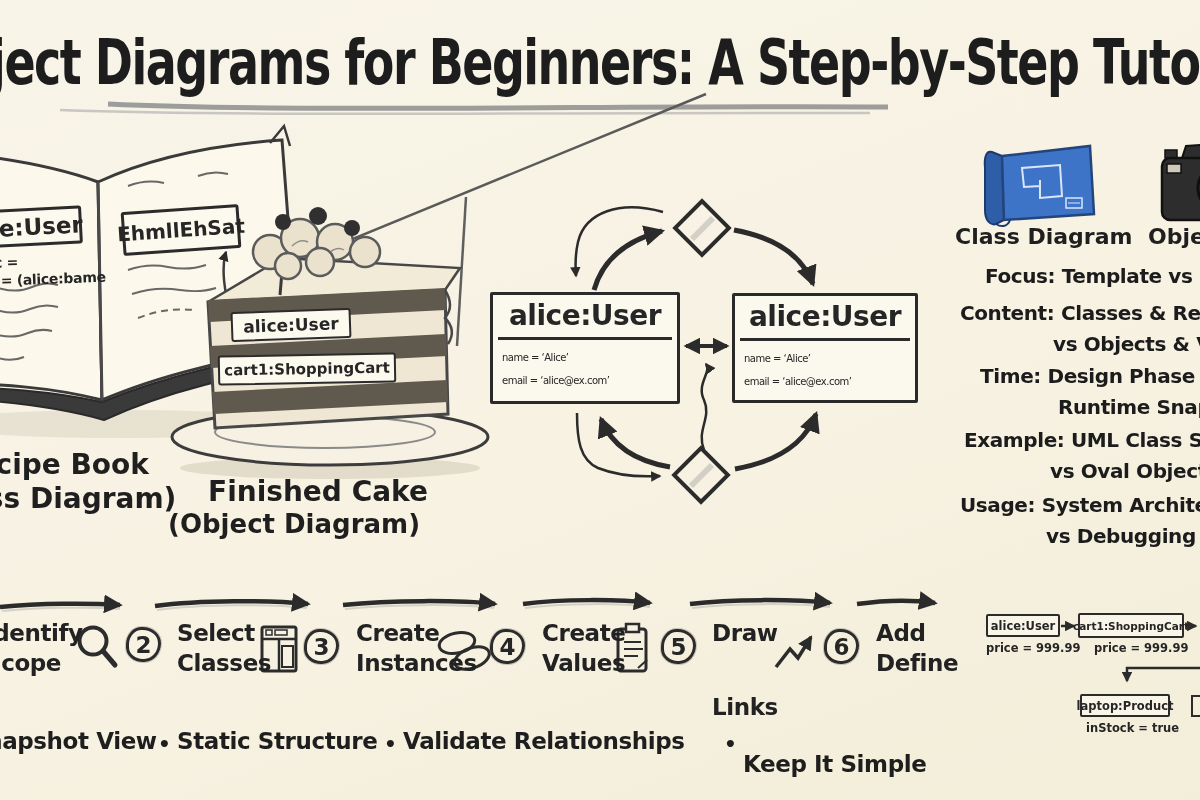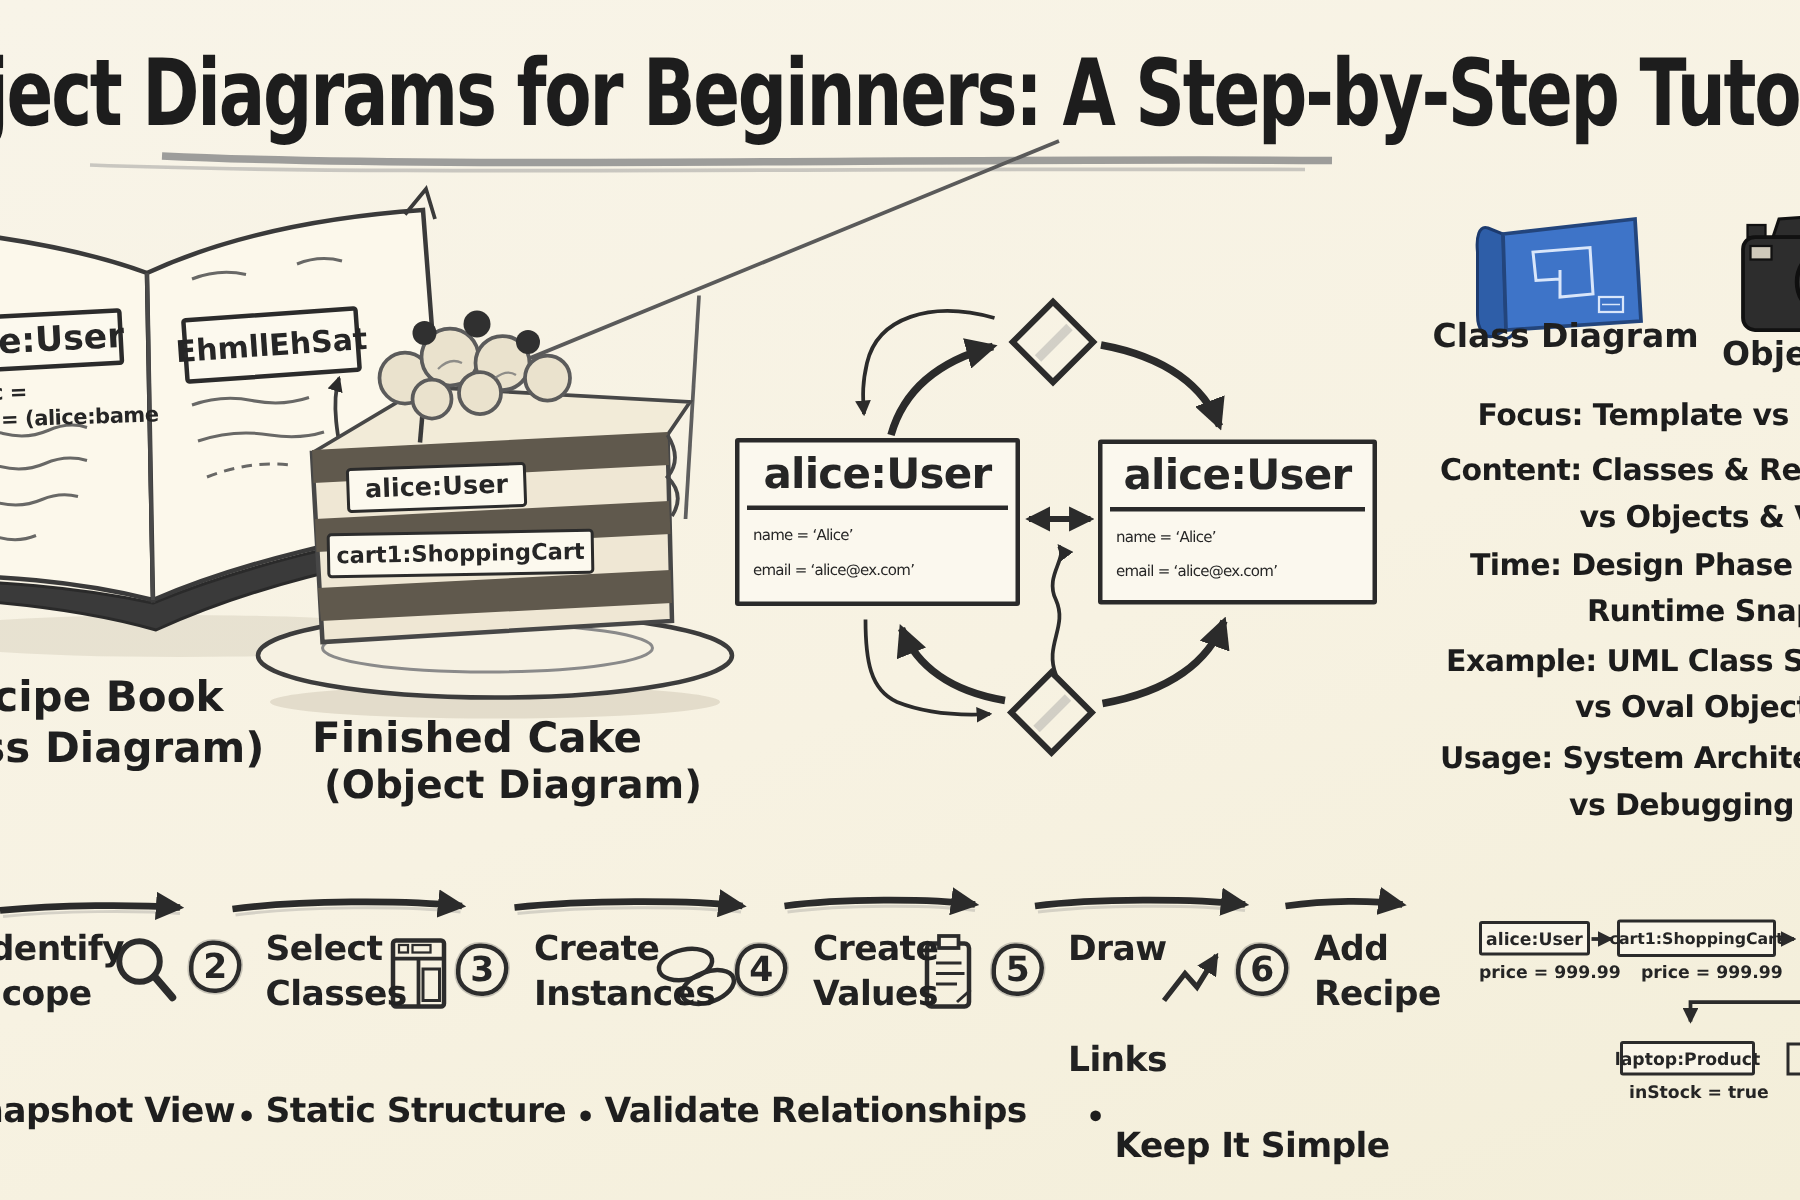--- a/index.html
+++ b/index.html
@@ -220,40 +220,40 @@
     <div>er = (alice:bame</div>
   </div>
   <div class="abs sketchbox" style="left:122px;top:208px;width:118px;height:44px;font-size:20px;transform:rotate(-4deg);border-width:3px;">EhmllEhSat</div>
 
   <div class="abs sketchbox" style="left:231px;top:310px;width:120px;height:30px;font-size:17px;transform:rotate(-2deg);border-width:2.5px;">alice:User</div>
   <div class="abs sketchbox" style="left:218px;top:354px;width:178px;height:30px;font-size:15px;transform:rotate(-1deg);border-width:2.5px;">cart1:ShoppingCart</div>
 
   <div class="abs caption" style="left:-45px;top:448px;font-size:28px;">Recipe Book</div>
   <div class="abs caption" style="left:-75px;top:482px;font-size:28px;">(Class Diagram)</div>
   <div class="abs caption" style="left:168px;top:475px;width:300px;text-align:center;font-size:28px;">Finished Cake</div>
-  <div class="abs caption" style="left:168px;top:509px;width:300px;text-align:right;font-size:26px;">(Object Diagram)</div>
+  <div class="abs caption" style="left:168px;top:509px;width:300px;text-align:left;font-size:26px;">(Object Diagram)</div>
 
   <div class="abs objbox" style="left:490px;top:292px;width:190px;height:112px;">
     <div class="obj-title">alice:User</div>
     <div class="obj-divider"></div>
     <div class="obj-attrs">
       <div>name = ‘Alice’</div>
       <div>email = ‘alice@ex.com’</div>
     </div>
   </div>
   <div class="abs objbox" style="left:732px;top:293px;width:186px;height:110px;">
     <div class="obj-title">alice:User</div>
     <div class="obj-divider"></div>
     <div class="obj-attrs">
       <div>name = ‘Alice’</div>
       <div>email = ‘alice@ex.com’</div>
     </div>
   </div>
 
-  <div class="abs caption" style="left:955px;top:212px;width:160px;text-align:center;font-size:22px;">Class Diagram</div>
+  <div class="abs caption" style="left:955px;top:224px;width:160px;text-align:center;font-size:22px;">Class Diagram</div>
   <div class="abs caption" style="left:1148px;top:224px;font-size:22px;">Object</div>
 
   <div class="abs cmp-line" style="left:985px;top:264px;">Focus: Template vs Ins</div>
   <div class="abs cmp-line" style="left:960px;top:301px;">Content: Classes &amp; Rela</div>
   <div class="abs cmp-line" style="left:1053px;top:332px;">vs Objects &amp; V</div>
   <div class="abs cmp-line" style="left:980px;top:364px;">Time: Design Phase vs</div>
   <div class="abs cmp-line" style="left:1058px;top:395px;">Runtime Snaps</div>
   <div class="abs cmp-line" style="left:964px;top:428px;">Example: UML Class Sy</div>
   <div class="abs cmp-line" style="left:1050px;top:459px;">vs Oval Object S</div>
   <div class="abs cmp-line" style="left:960px;top:493px;">Usage: System Archite</div>
@@ -273,21 +273,21 @@
   <div class="abs step-circle" style="left:490px;top:629px;">4</div>
   <div class="abs step-line" style="left:542px;top:620px;">Create</div>
   <div class="abs step-line" style="left:542px;top:650px;">Values</div>
 
   <div class="abs step-circle" style="left:661px;top:629px;">5</div>
   <div class="abs step-line" style="left:712px;top:620px;">Draw</div>
   <div class="abs step-line" style="left:712px;top:650px;margin-top:44px;">Links</div>
 
   <div class="abs step-circle" style="left:824px;top:629px;">6</div>
   <div class="abs step-line" style="left:876px;top:620px;">Add</div>
-  <div class="abs step-line" style="left:876px;top:650px;">Recipe</div>
+  <div class="abs step-line" style="left:876px;top:650px;">Define</div>
 
   <div class="abs minibox" style="left:986px;top:614px;width:74px;height:23px;font-size:11.5px;">alice:User</div>
   <div class="abs miniattr" style="left:986px;top:641px;">price = 999.99</div>
   <div class="abs minibox" style="left:1078px;top:613px;width:106px;height:25px;font-size:10.5px;">cart1:ShoppingCart</div>
   <div class="abs miniattr" style="left:1094px;top:641px;">price = 999.99</div>
   <div class="abs minibox" style="left:1080px;top:694px;width:90px;height:23px;font-size:11.5px;">laptop:Product</div>
   <div class="abs miniattr" style="left:1086px;top:721px;text-align:center;">inStock = true</div>
 
   <div class="abs footer-item" style="left:-30px;top:728px;">Snapshot View</div>
   <div class="abs footer-bullet" style="left:158px;top:732px;">•</div>

